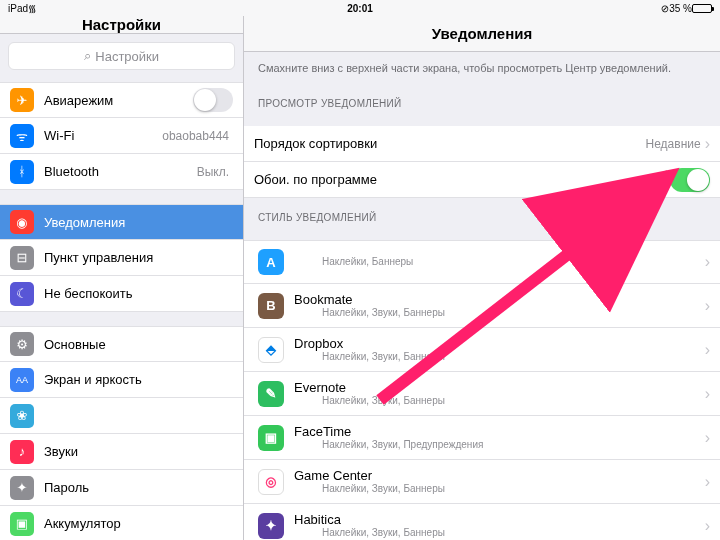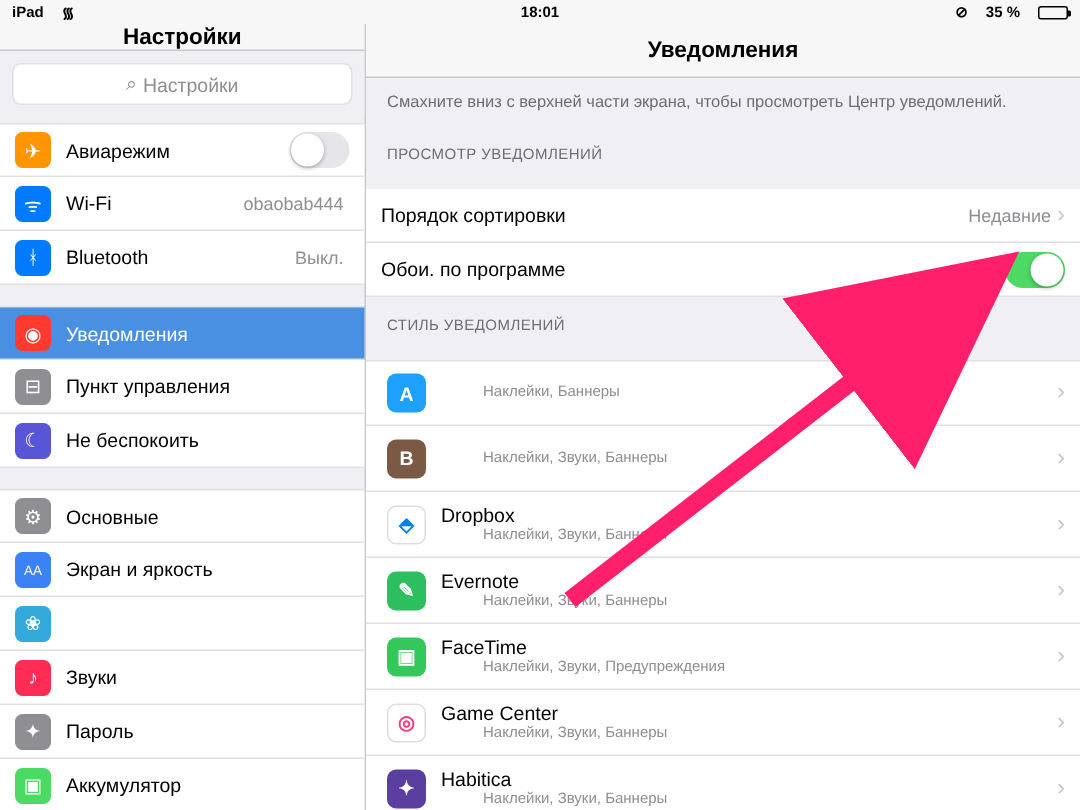--- a/index.html
+++ b/index.html
@@ -1,20 +1,20 @@
 <!DOCTYPE html>
 <html><head>
 <meta charset="utf-8">
 <style>
 * { box-sizing: border-box; margin: 0; padding: 0; font-family: -apple-system, "Helvetica Neue", Arial, sans-serif; }
 html, body { width: 720px; height: 540px; overflow: hidden; background: #000; }
 .device { width: 720px; height: 540px; background: #efeff4; position: relative; }
 
 .status-bar { height: 16px; display: flex; align-items: center; justify-content: space-between; padding: 0 8px; font-size: 10px; color: #000; background: #f7f7f8; }
-.status-left, .status-right { display: flex; align-items: center; gap: 12px; font-weight: bold; }
+.status-left, .status-right { display: flex; align-items: center; gap: 0; }
 .status-center { position: absolute; left: 50%; transform: translateX(-50%); font-weight: 600; }
 
 .split { display: flex; height: 524px; }
 .left-pane { width: 244px; background: #efeff4; border-right: 1px solid #c8c7cc; display: flex; flex-direction: column; }
 .right-pane { flex: 1; background: #efeff4; display: flex; flex-direction: column; overflow: hidden; }
 
 .nav-header { height: 36px; display: flex; align-items: center; justify-content: center; background: #f7f7f8; border-bottom: 1px solid #c8c7cc; font-weight: 600; font-size: 15px; }
 
 .search-wrap { padding: 8px; background: #efeff4; }
 .search { height: 28px; background: #fff; border-radius: 6px; display: flex; align-items: center; justify-content: center; color: #8e8e93; font-size: 13px; gap: 4px; border: 1px solid #e0e0e4; }
@@ -54,21 +54,21 @@
 </style>
 </head>
 <body>
 
 <div class="device">
   <div class="status-bar">
     <div class="status-left">
       <span>iPad</span>
       <span>᯾</span>
     </div>
-    <div class="status-center">18:01</div>
+    <div class="status-center">20:01</div>
     <div class="status-right">
       <span>⊘</span>
       <span>35 %</span>
       <span class="battery"><span class="battery-fill"></span></span>
     </div>
   </div>
 
   <div class="split">
 
     <div class="left-pane">
@@ -164,20 +164,21 @@
             <div class="app-cell">
               <div class="app-icon" style="background: rgb(30, 160, 255); color: rgb(255, 255, 255);">A</div>
               <div class="app-text">
                 <div class="app-sub">Наклейки, Баннеры</div>
               </div>
               <span class="chev">›</span>
             </div>
             <div class="app-cell">
               <div class="app-icon" style="background: rgb(122, 90, 68); color: rgb(255, 255, 255);">B</div>
               <div class="app-text">
+                <div class="app-name">Bookmate</div>
                 <div class="app-sub">Наклейки, Звуки, Баннеры</div>
               </div>
               <span class="chev">›</span>
             </div>
             <div class="app-cell">
               <div class="app-icon" style="background: rgb(255, 255, 255); color: rgb(0, 126, 229); border: 1px solid rgb(221, 221, 221);">⬘</div>
               <div class="app-text">
                 <div class="app-name">Dropbox</div>
                 <div class="app-sub">Наклейки, Звуки, Баннеры</div>
               </div>

